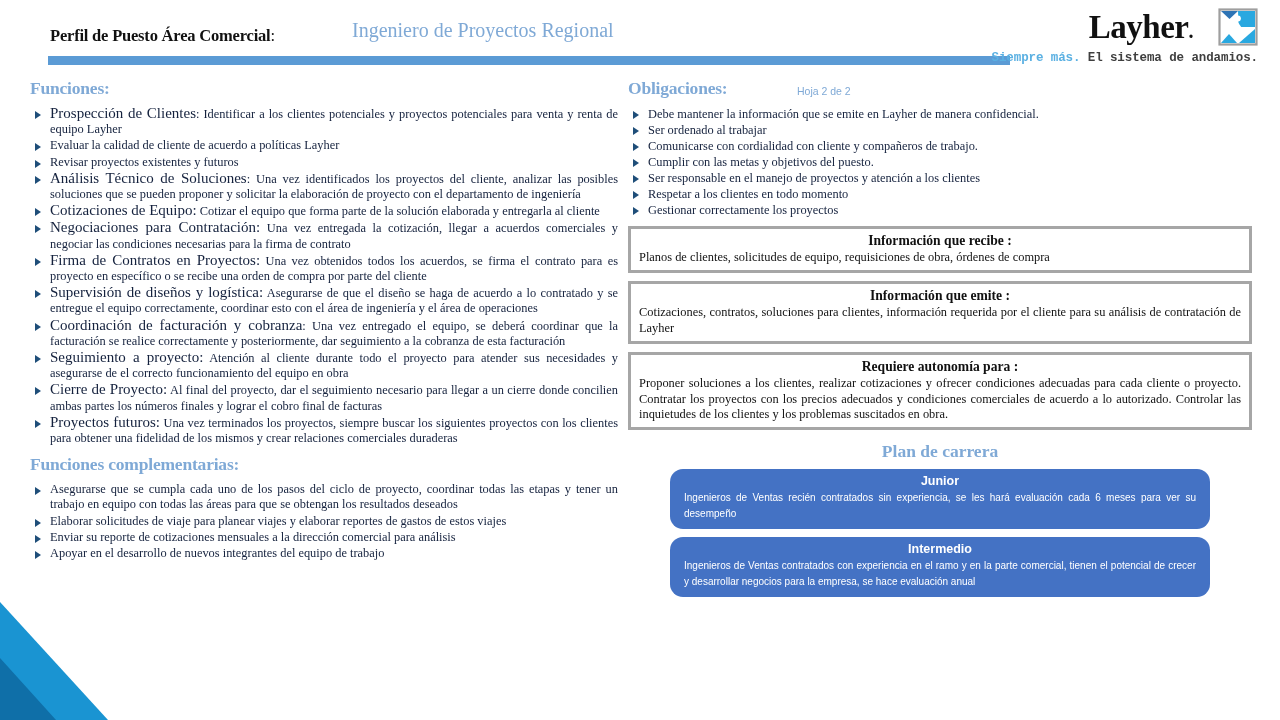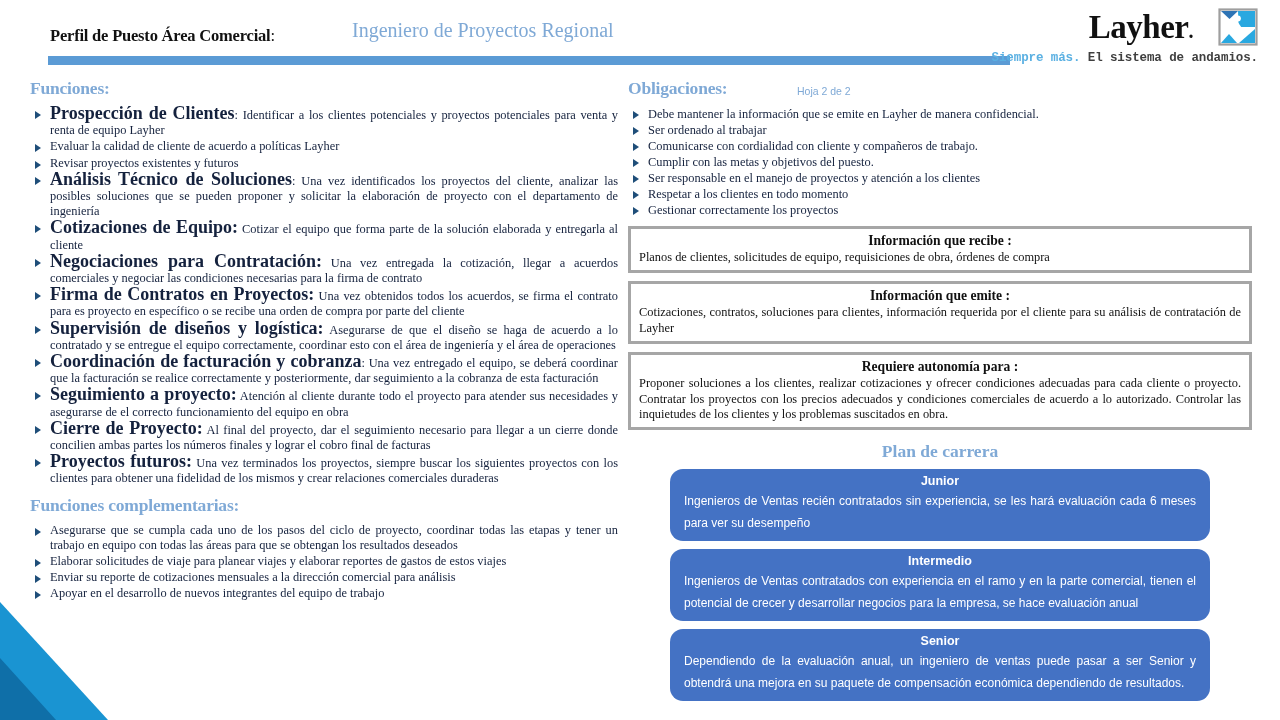--- a/index.html
+++ b/index.html
@@ -91,21 +91,21 @@
     text-align: justify;
   }
   ul.blist > li::before {
     content: "";
     position: absolute; left: 5px; top: 5px;
     width: 0; height: 0;
     border-left: 6px solid #1f4e79;
     border-top: 4px solid transparent;
     border-bottom: 4px solid transparent;
   }
-  ul.blist > li .lead { font-weight: bold; font-size: 18px; }
+  ul.blist > li .lead { font-weight: normal; font-size: 15px; }
 
   
   ul.blist.plain > li { text-align: left; font-size: 12.4px; line-height: 16px; margin-bottom: 0; }
 
   
   .gbox {
     border: 3px solid #a6a6a6;
     background: #ffffff;
     padding: 3px 8px 5px 8px;
     margin-top: 8px;
@@ -136,21 +136,21 @@
     padding: 4px 14px 7px 14px;
     margin-bottom: 8px;
   }
   .plan-card-title {
     text-align: center; font-weight: bold;
     font-family: "Liberation Sans", sans-serif;
     font-size: 12.5px; line-height: 17px;
   }
   .plan-card-body {
     font-family: "Liberation Sans", sans-serif;
-    font-size: 12px; line-height: 22px;
+    font-size: 10px; line-height: 16px;
     text-align: justify;
   }
 </style>
 </head>
 <body>
 
 <div class="page">
 
   <div class="header">
     <div class="hdr-label">
@@ -240,23 +240,19 @@
 
     <div class="plan-wrap" id="plan-cards">
         <div class="plan-card" style="background: rgb(68, 114, 196);">
           <div class="plan-card-title">Junior</div>
           <div class="plan-card-body">Ingenieros de Ventas recién contratados sin experiencia, se les hará evaluación cada 6 meses para ver su desempeño</div>
         </div>
         <div class="plan-card" style="background: rgb(68, 114, 196);">
           <div class="plan-card-title">Intermedio</div>
           <div class="plan-card-body">Ingenieros de Ventas contratados con experiencia en el ramo y en la parte comercial, tienen el potencial de crecer y desarrollar negocios para la empresa, se hace evaluación anual</div>
         </div>
-        <div class="plan-card" style="background: rgb(68, 114, 196);">
-          <div class="plan-card-title">Senior</div>
-          <div class="plan-card-body">Dependiendo de la evaluación anual, un ingeniero de ventas puede pasar a ser Senior y obtendrá una mejora en su paquete de compensación económica dependiendo de resultados.</div>
-        </div>
       </div>
   </div>
 
   <div class="corner-tri"></div>
   <div class="corner-tri-dark"></div>
 
 </div>
 
 </body></html>

